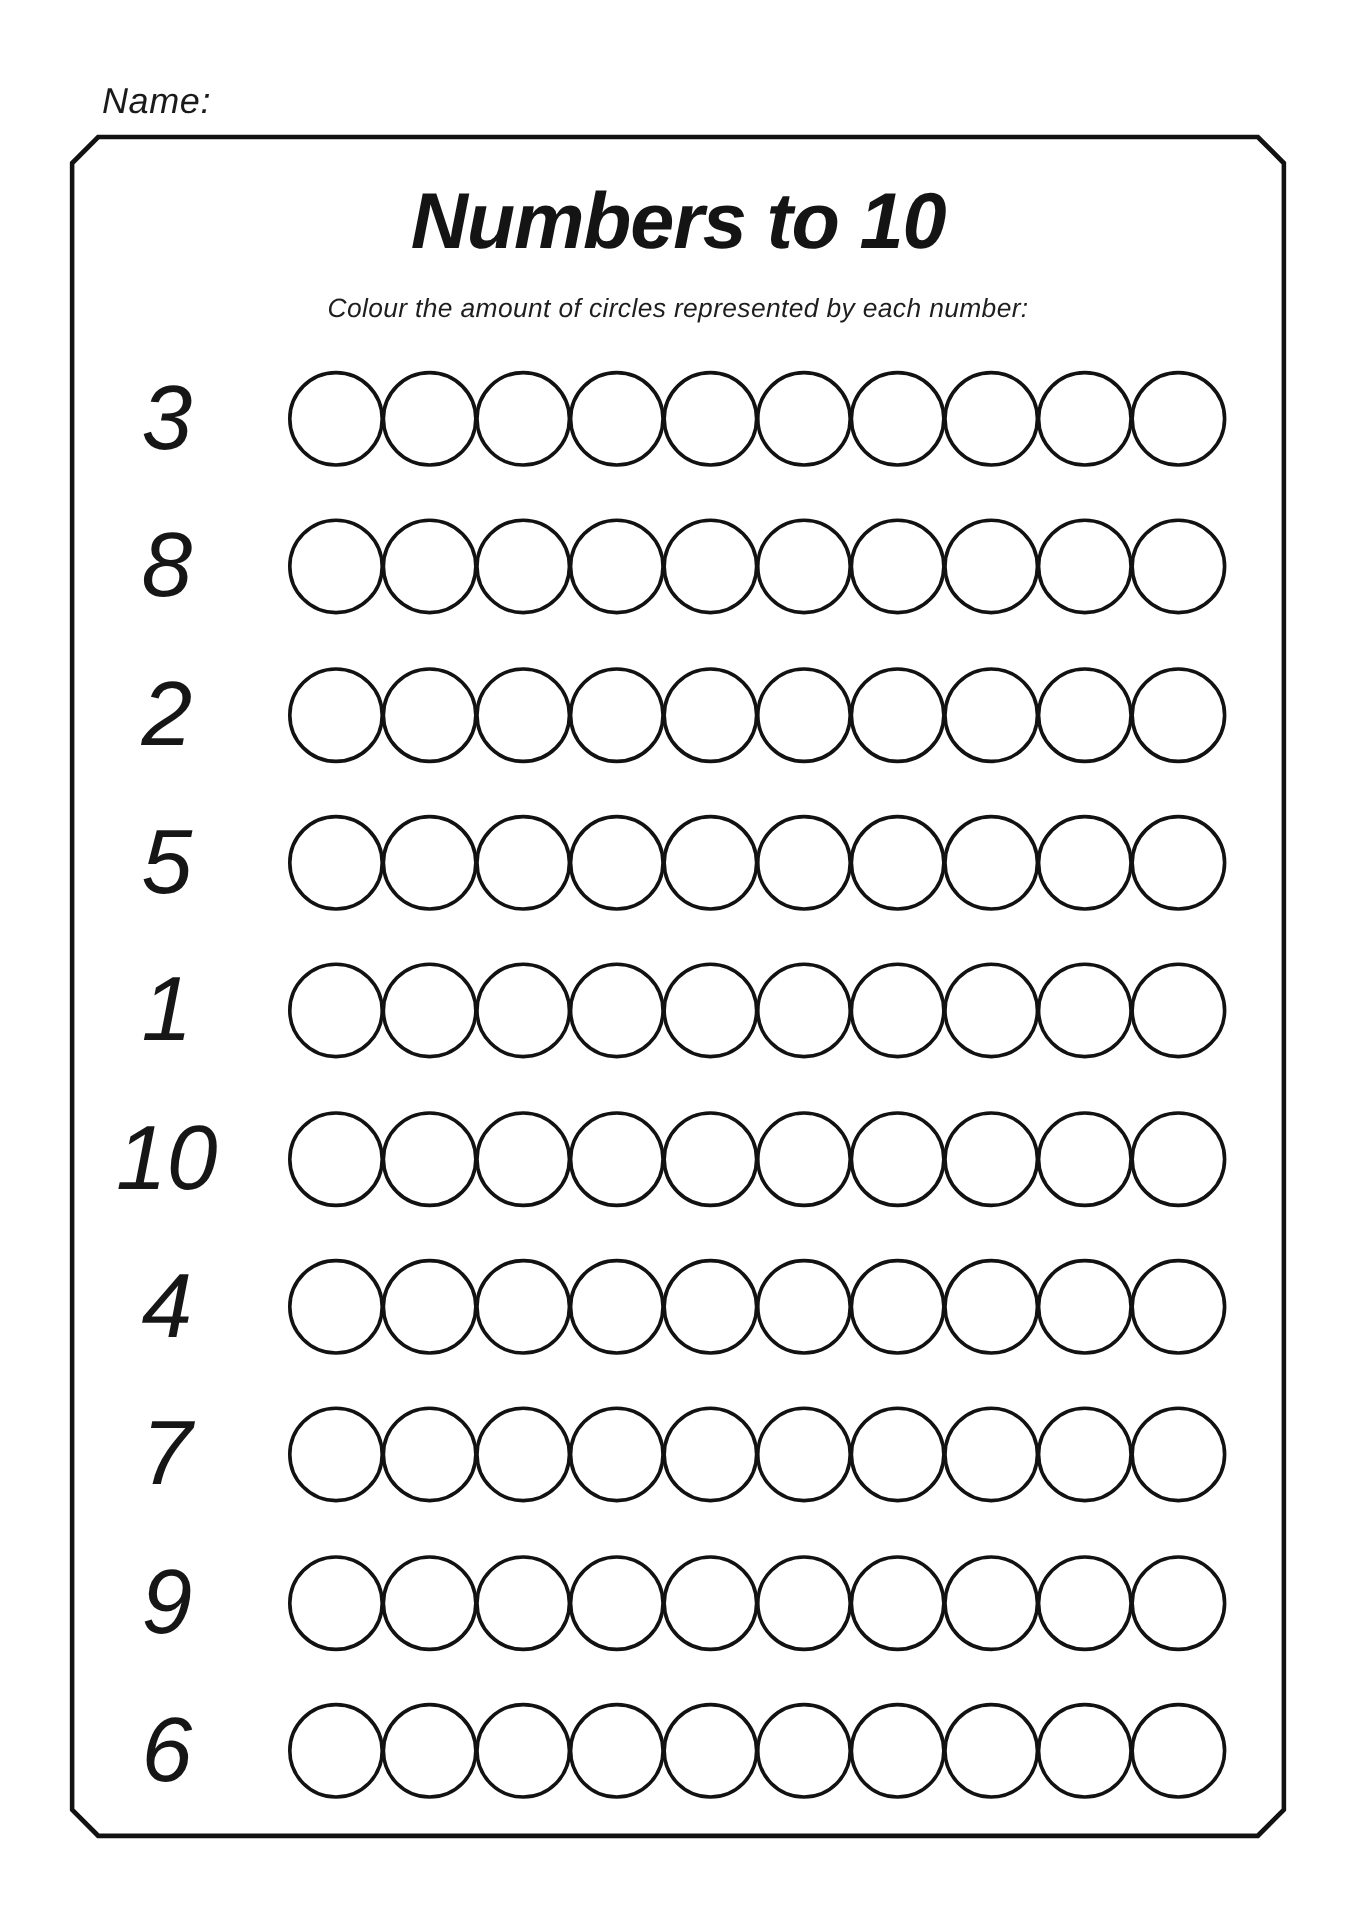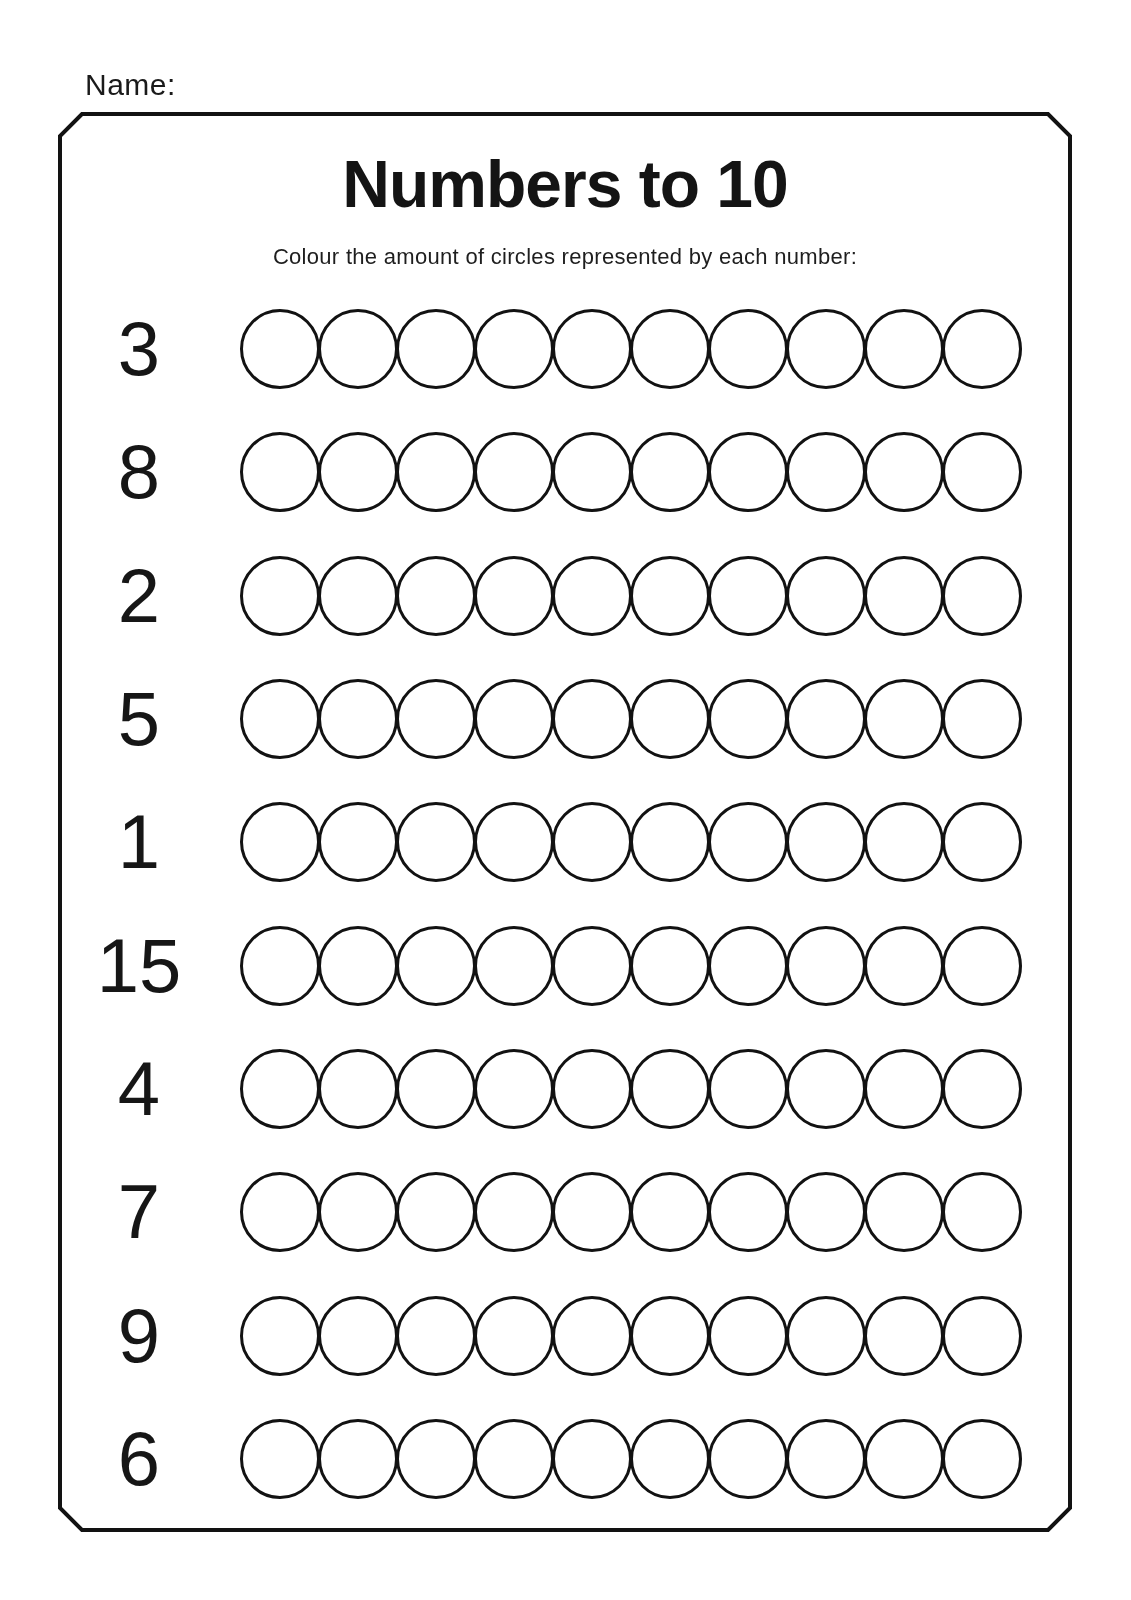--- a/index.html
+++ b/index.html
@@ -12,20 +12,21 @@
     height: 1600px;
     font-family: "Liberation Sans", sans-serif;
     color: #121212;
     position: relative;
     overflow: hidden;
   }
   .sheet {
     position: absolute;
     inset: 0;
     background: #ffffff;
+    font-style: italic;
   }
   .name-label {
     position: absolute;
     left: 85px;
     top: 68px;
     font-size: 30px;
     font-weight: 400;
     letter-spacing: 0.5px;
     color: #1a1a1a;
   }
@@ -200,21 +201,21 @@
             <div class="circle"></div>
             <div class="circle"></div>
             <div class="circle"></div>
             <div class="circle"></div>
             <div class="circle"></div>
             <div class="circle"></div>
           </div>
   </div>
 
   <div class="row">
-    <div class="row-number">15</div>
+    <div class="row-number">10</div>
     <div class="circles">
             <div class="circle"></div>
             <div class="circle"></div>
             <div class="circle"></div>
             <div class="circle"></div>
             <div class="circle"></div>
             <div class="circle"></div>
             <div class="circle"></div>
             <div class="circle"></div>
             <div class="circle"></div>

